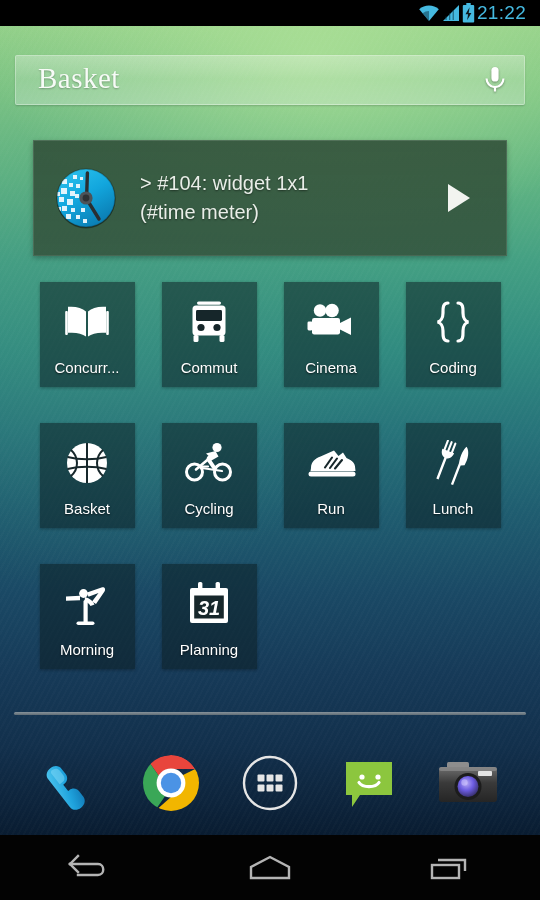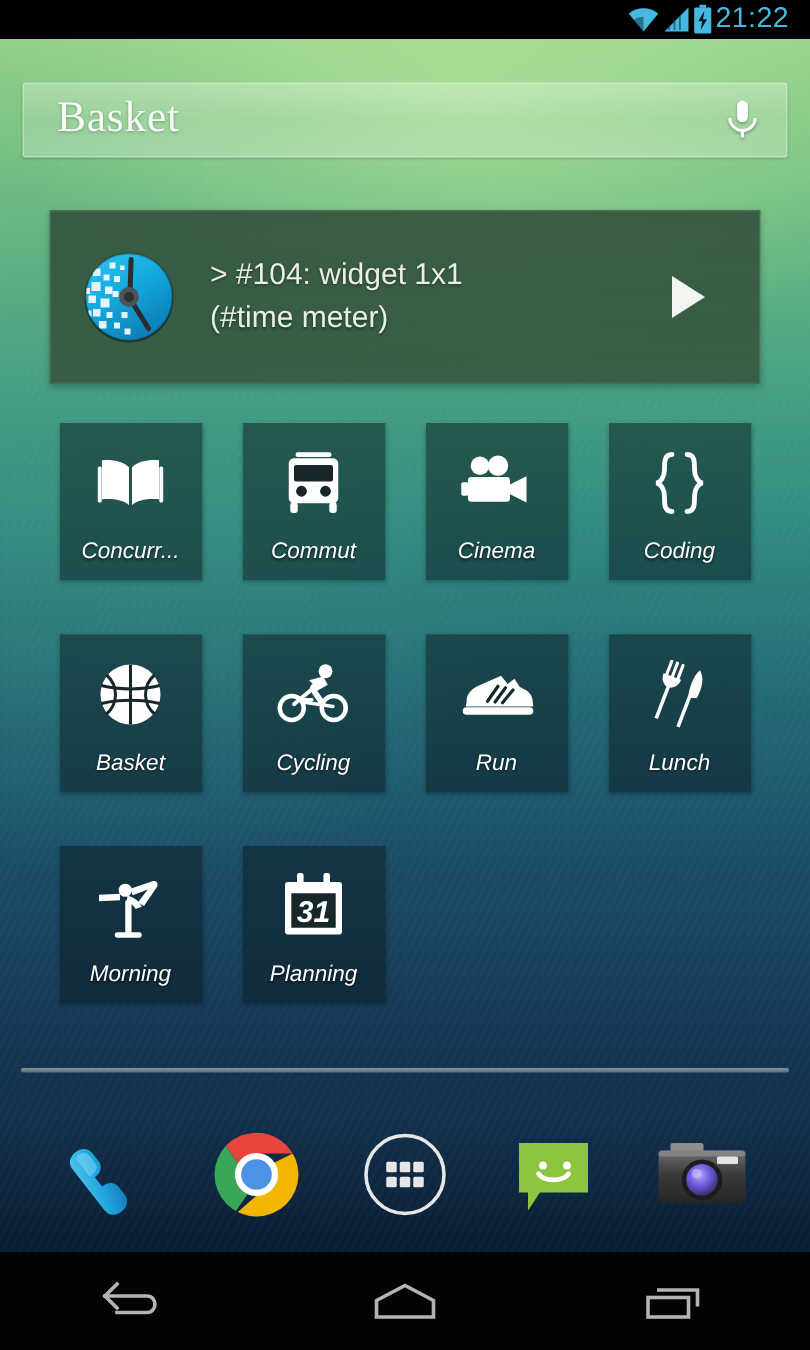--- a/index.html
+++ b/index.html
@@ -93,21 +93,21 @@
     box-shadow:0 1px 3px rgba(0,0,0,.30);
     display:flex;flex-direction:column;align-items:center;justify-content:flex-start;
     padding-top:16px;
     position:relative;
   }
   .tile-ico{height:48px;display:flex;align-items:center;justify-content:center;font-style:italic;}
   .tile-label{
     position:absolute;bottom:11px;left:0;right:0;text-align:center;
     color:#fff;font-size:15px;line-height:17px;
     text-shadow:0 1px 2px rgba(0,0,0,.65);
-    white-space:nowrap;overflow:hidden;font-style:italic;
+    white-space:nowrap;overflow:hidden;
   }
 
   
   .dock-divider{
     position:absolute;left:14px;top:712px;width:512px;height:3px;
     background:linear-gradient(to bottom,#9aa3a8,#6d767b);
     border-radius:2px;opacity:.85;
   }
   .dock{
     position:absolute;left:0;top:735px;width:540px;height:95px;

